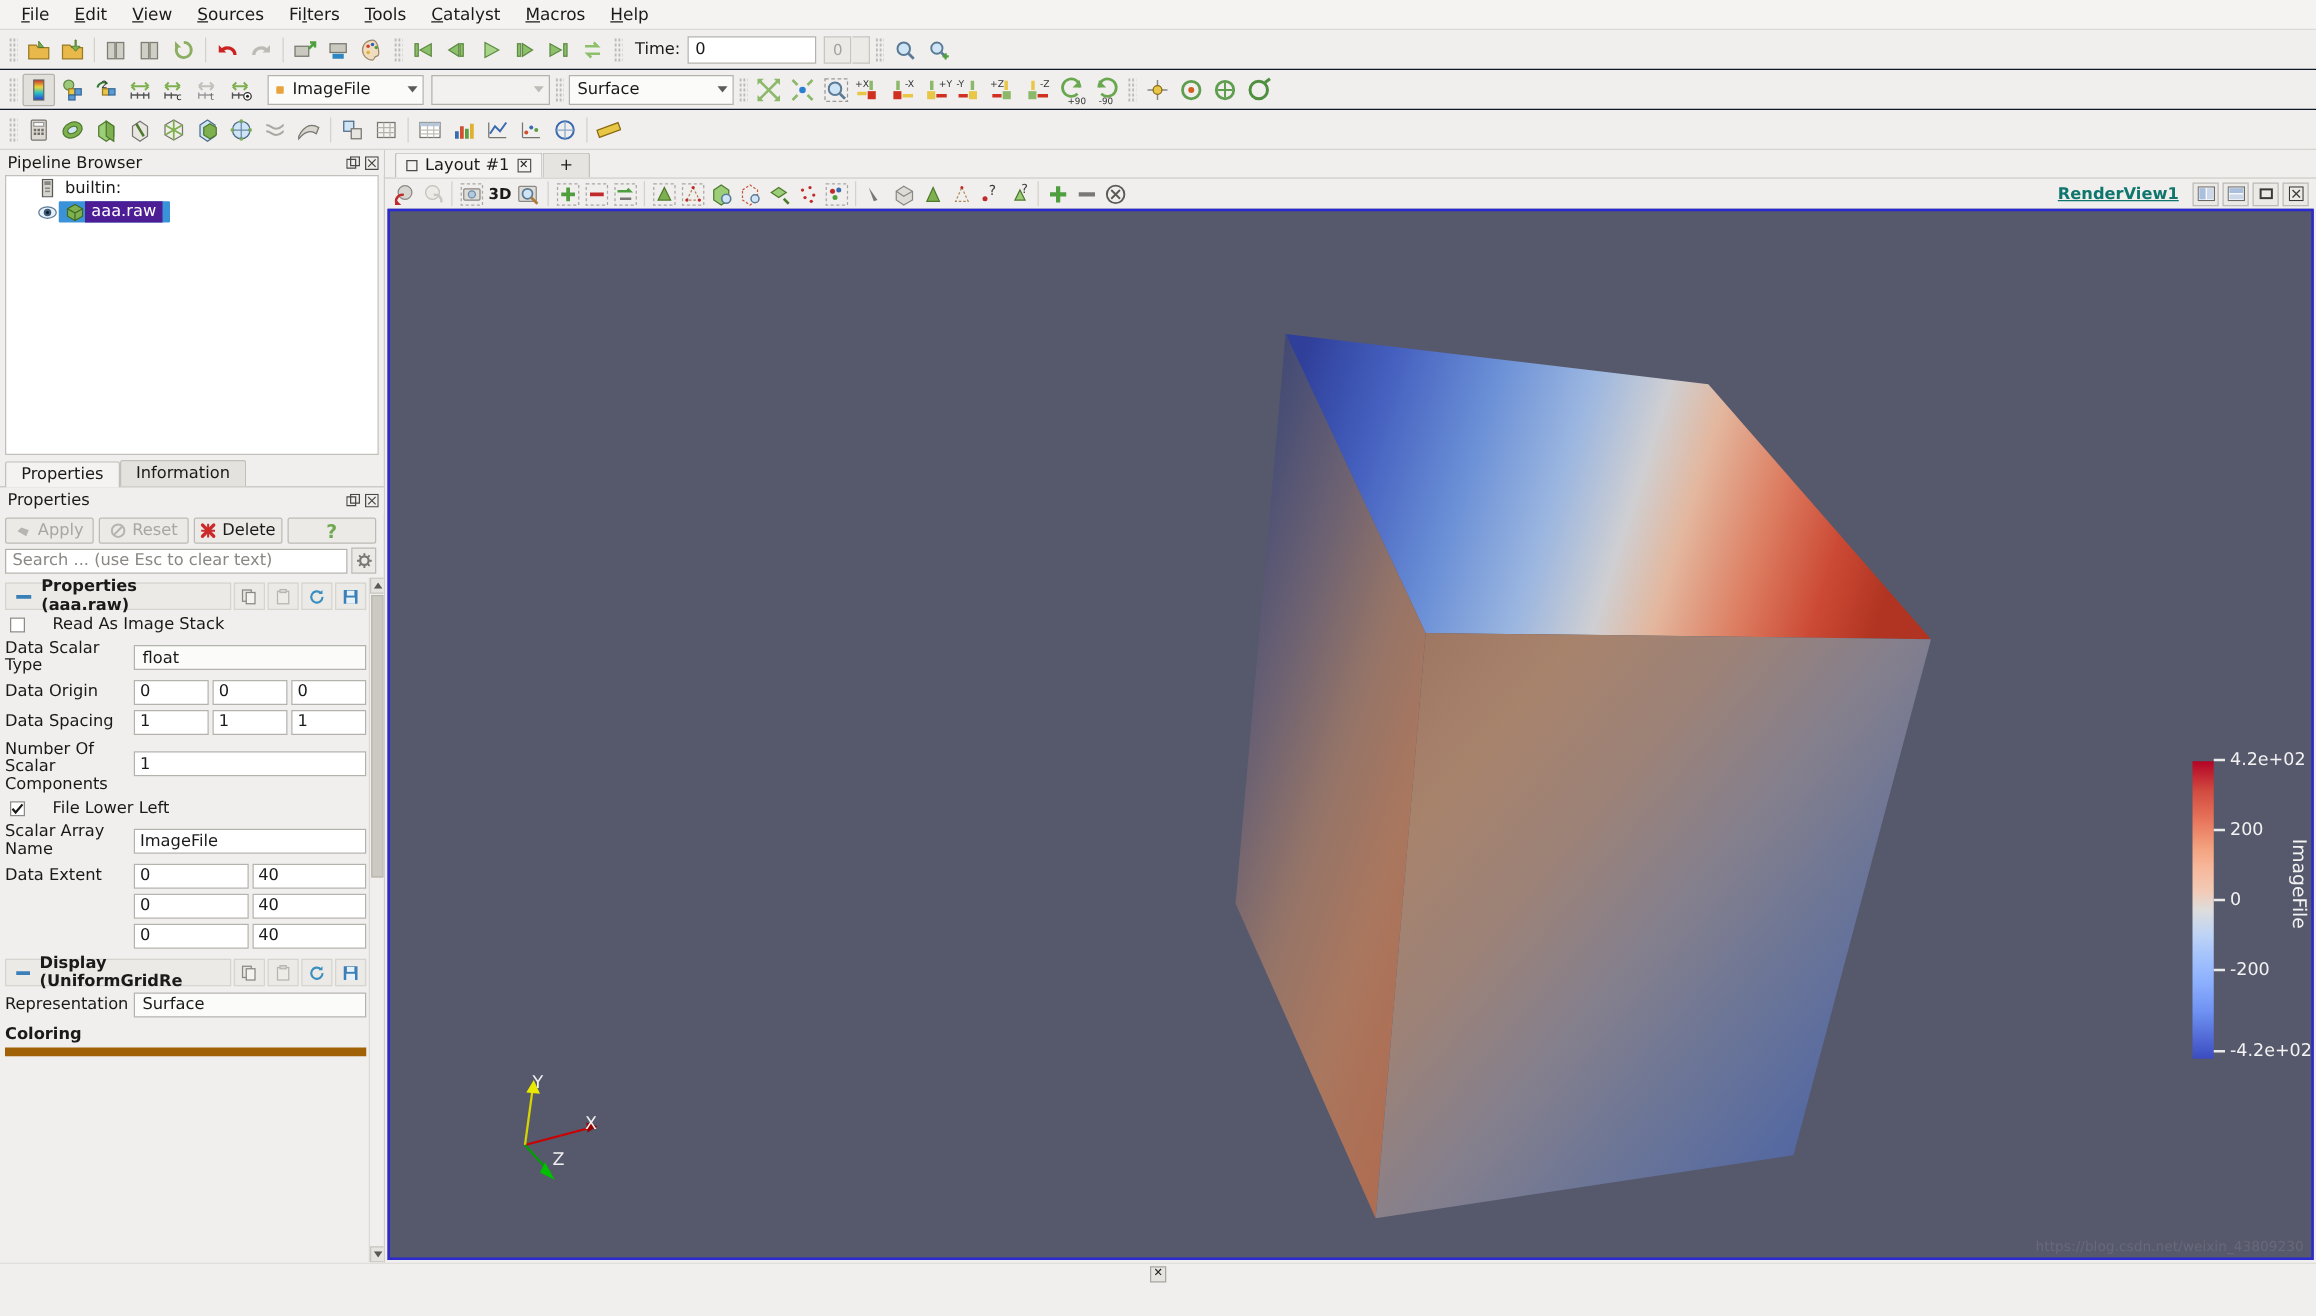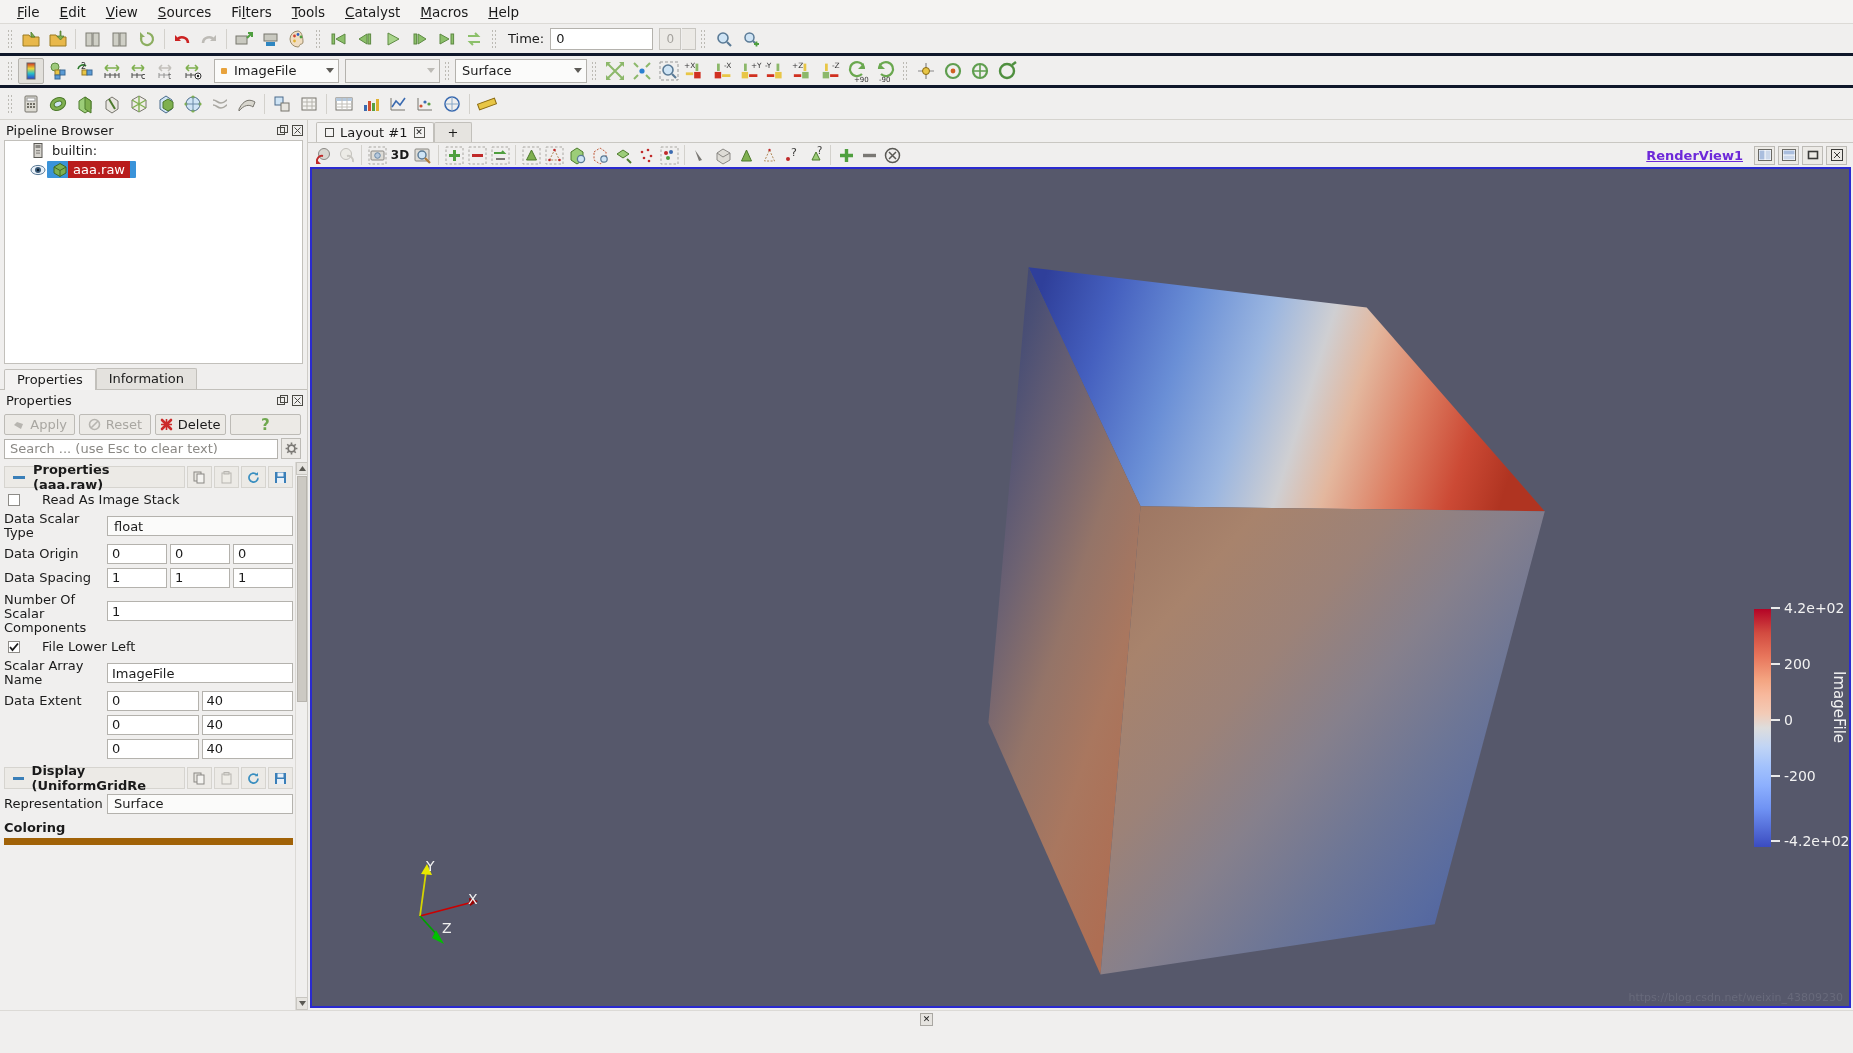--- a/index.html
+++ b/index.html
@@ -30,21 +30,21 @@
   
   .menubar {
     height: 24px; background: #f4f3f2; border-bottom: 1px solid #dcdad6;
     display: flex; align-items: center; padding-left: 8px; gap: 2px;
   }
   .menu-item { padding: 2px 9px; font-size: 13.5px; cursor: default; }
   .menu-item .ul { text-decoration: underline; }
 
   
   .toolbar {
-    height: 32px; background: #f0efee; border-bottom: 3px solid #0f172a;
+    height: 32px; background: #f0efee; border-bottom: 1px solid #0f172a;
     display: flex; align-items: center; padding: 0 4px; gap: 1px;
   }
   .tb2 { height: 32px; }
   .tb3 { height: 32px; border-bottom: 1px solid #d5d3ce; }
   .grip { width: 7px; height: 20px; margin: 0 3px;
     background-image: radial-gradient(#b6b4ae 1px, transparent 1px);
     background-size: 3px 4px; opacity: .9; }
   .sep { width: 1px; height: 20px; background: #d3d1cc; margin: 0 3px; }
   .tbtn {
     width: 26px; height: 26px; display: flex; align-items: center;
@@ -92,21 +92,21 @@
   .panel-btns { margin-left: auto; display: flex; gap: 3px; align-items: center; }
   .pbtn { width: 12px; height: 12px; display: flex; align-items: center; justify-content: center; }
   .pipeline {
     flex: 0 0 224px; background: #fff; border: 1px solid #c2c0bb;
     margin: 0 4px 4px 4px; overflow: hidden; position: relative;
   }
   .pl-row { display: flex; align-items: center; height: 19px; padding-left: 4px; }
   .pl-indent { width: 20px; flex: 0 0 20px; }
   .pl-eye { width: 18px; flex: 0 0 18px; display: flex; align-items: center; justify-content: center; }
   .pl-label { font-size: 13px; padding: 0 5px; line-height: 17px; }
-  .pl-label.sel { background: #b91c1c; color: #fff; }
+  .pl-label.sel { background: #4c1d95; color: #fff; }
   .pl-sel-wrap { display: flex; align-items: center; background: #3a93d9; padding-right: 6px; border-radius: 1px;}
 
   
   .tabs { display: flex; align-items: flex-end; height: 22px; padding-left: 4px;
           border-bottom: 1px solid #c2c0bb; }
   .tab { padding: 2px 12px 3px 12px; font-size: 13px; border: 1px solid #c2c0bb;
          border-bottom: none; background: #e4e2de; border-radius: 2px 2px 0 0; }
   .tab.active { background: #f4f3f2; position: relative; top: 1px; }
 
   
@@ -182,21 +182,21 @@
   .mini-sq { width: 9px; height: 9px; border: 1.5px solid #4a4944; }
   .x-box { width: 11px; height: 11px; border: 1px solid #5a5954;
            display: flex; align-items: center; justify-content: center;
            font-size: 9px; line-height: 9px; }
 
   .viewtoolbar { height: 24px; display: flex; align-items: center;
                  padding: 0 6px 0 4px; gap: 1px; background: #f0efee; }
   .vtb { width: 22px; height: 22px; display: flex; align-items: center;
          justify-content: center; }
   .rv-name { margin-left: auto; font-weight: bold; font-size: 13px;
-             text-decoration: underline; margin-right: 8px; color: #6d28d9; }
+             text-decoration: underline; margin-right: 8px; color: #0f766e; }
   .rv-btn { width: 21px; height: 19px; border: 1px solid #bdbbb6; background: #eceae6;
             display: flex; align-items: center; justify-content: center; margin-left: 2px; }
 
   .renderview {
     flex: 1; margin: 0 2px 2px 2px; border: 2px solid #2a2ad0;
     background: #56586b; position: relative; overflow: hidden;
   }
   .watermark {
     position: absolute; right: 6px; bottom: 2px; font-size: 11px;
     color: #6b6d7e; opacity: .85;

